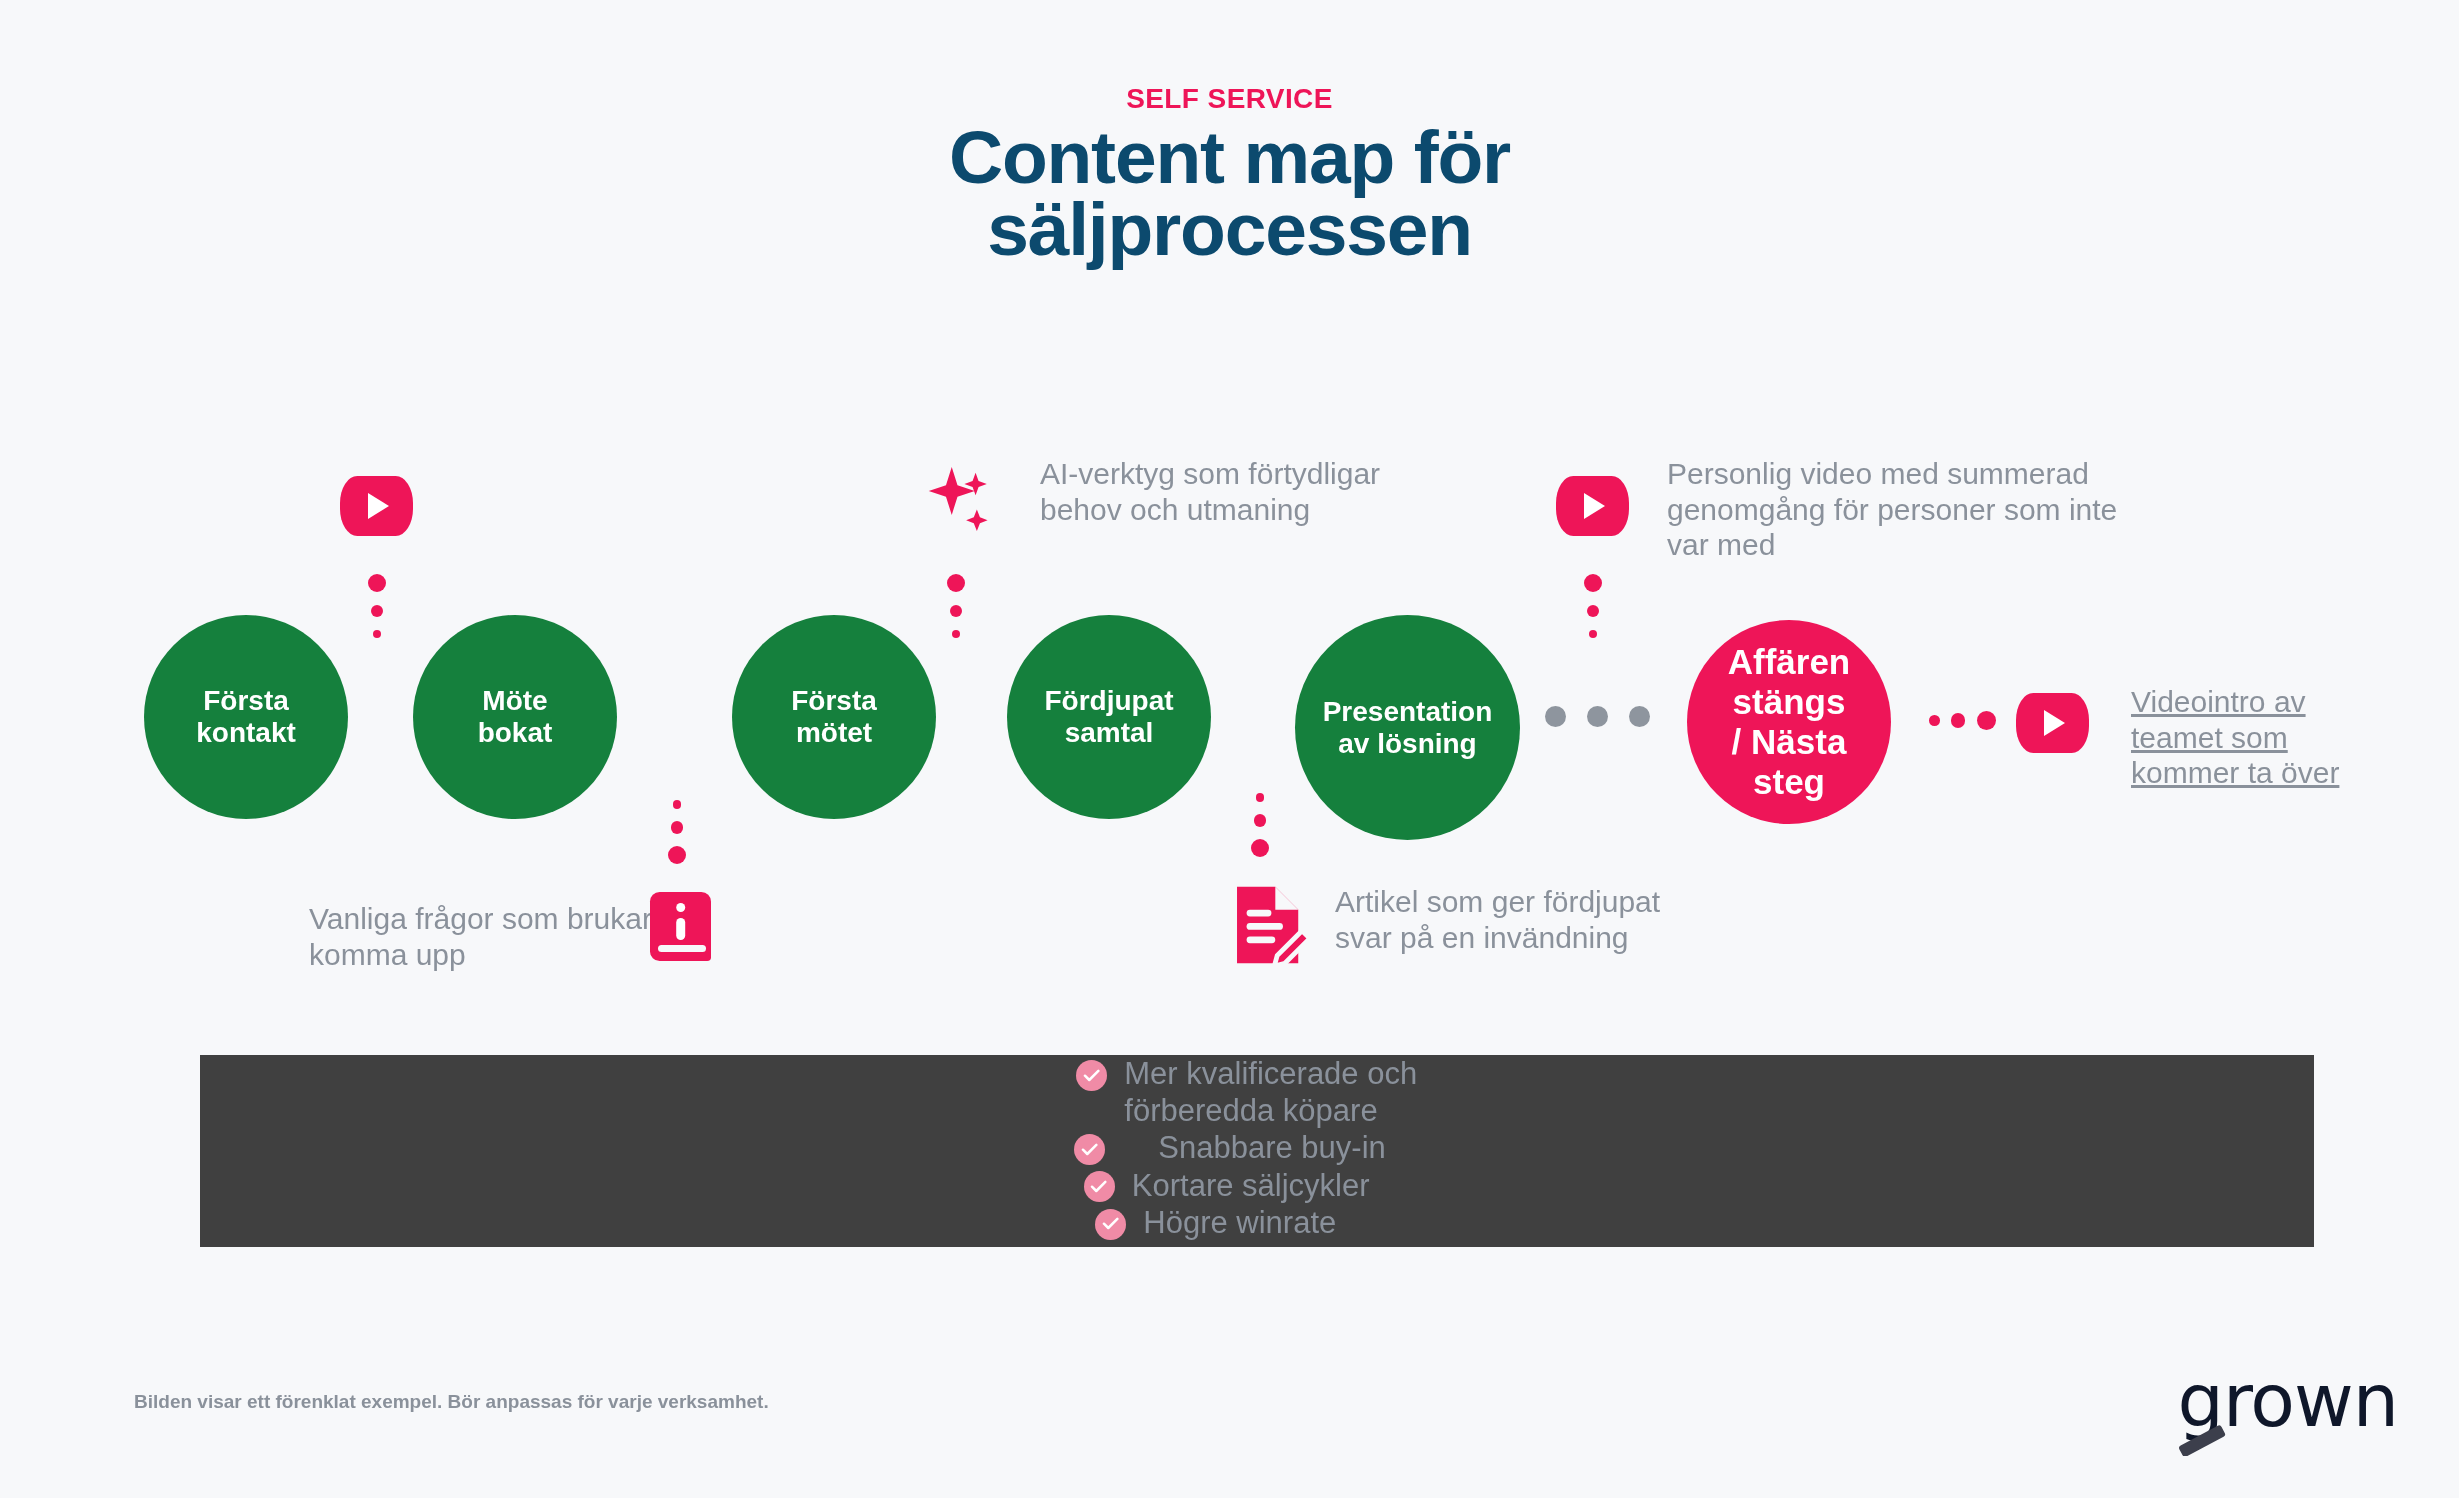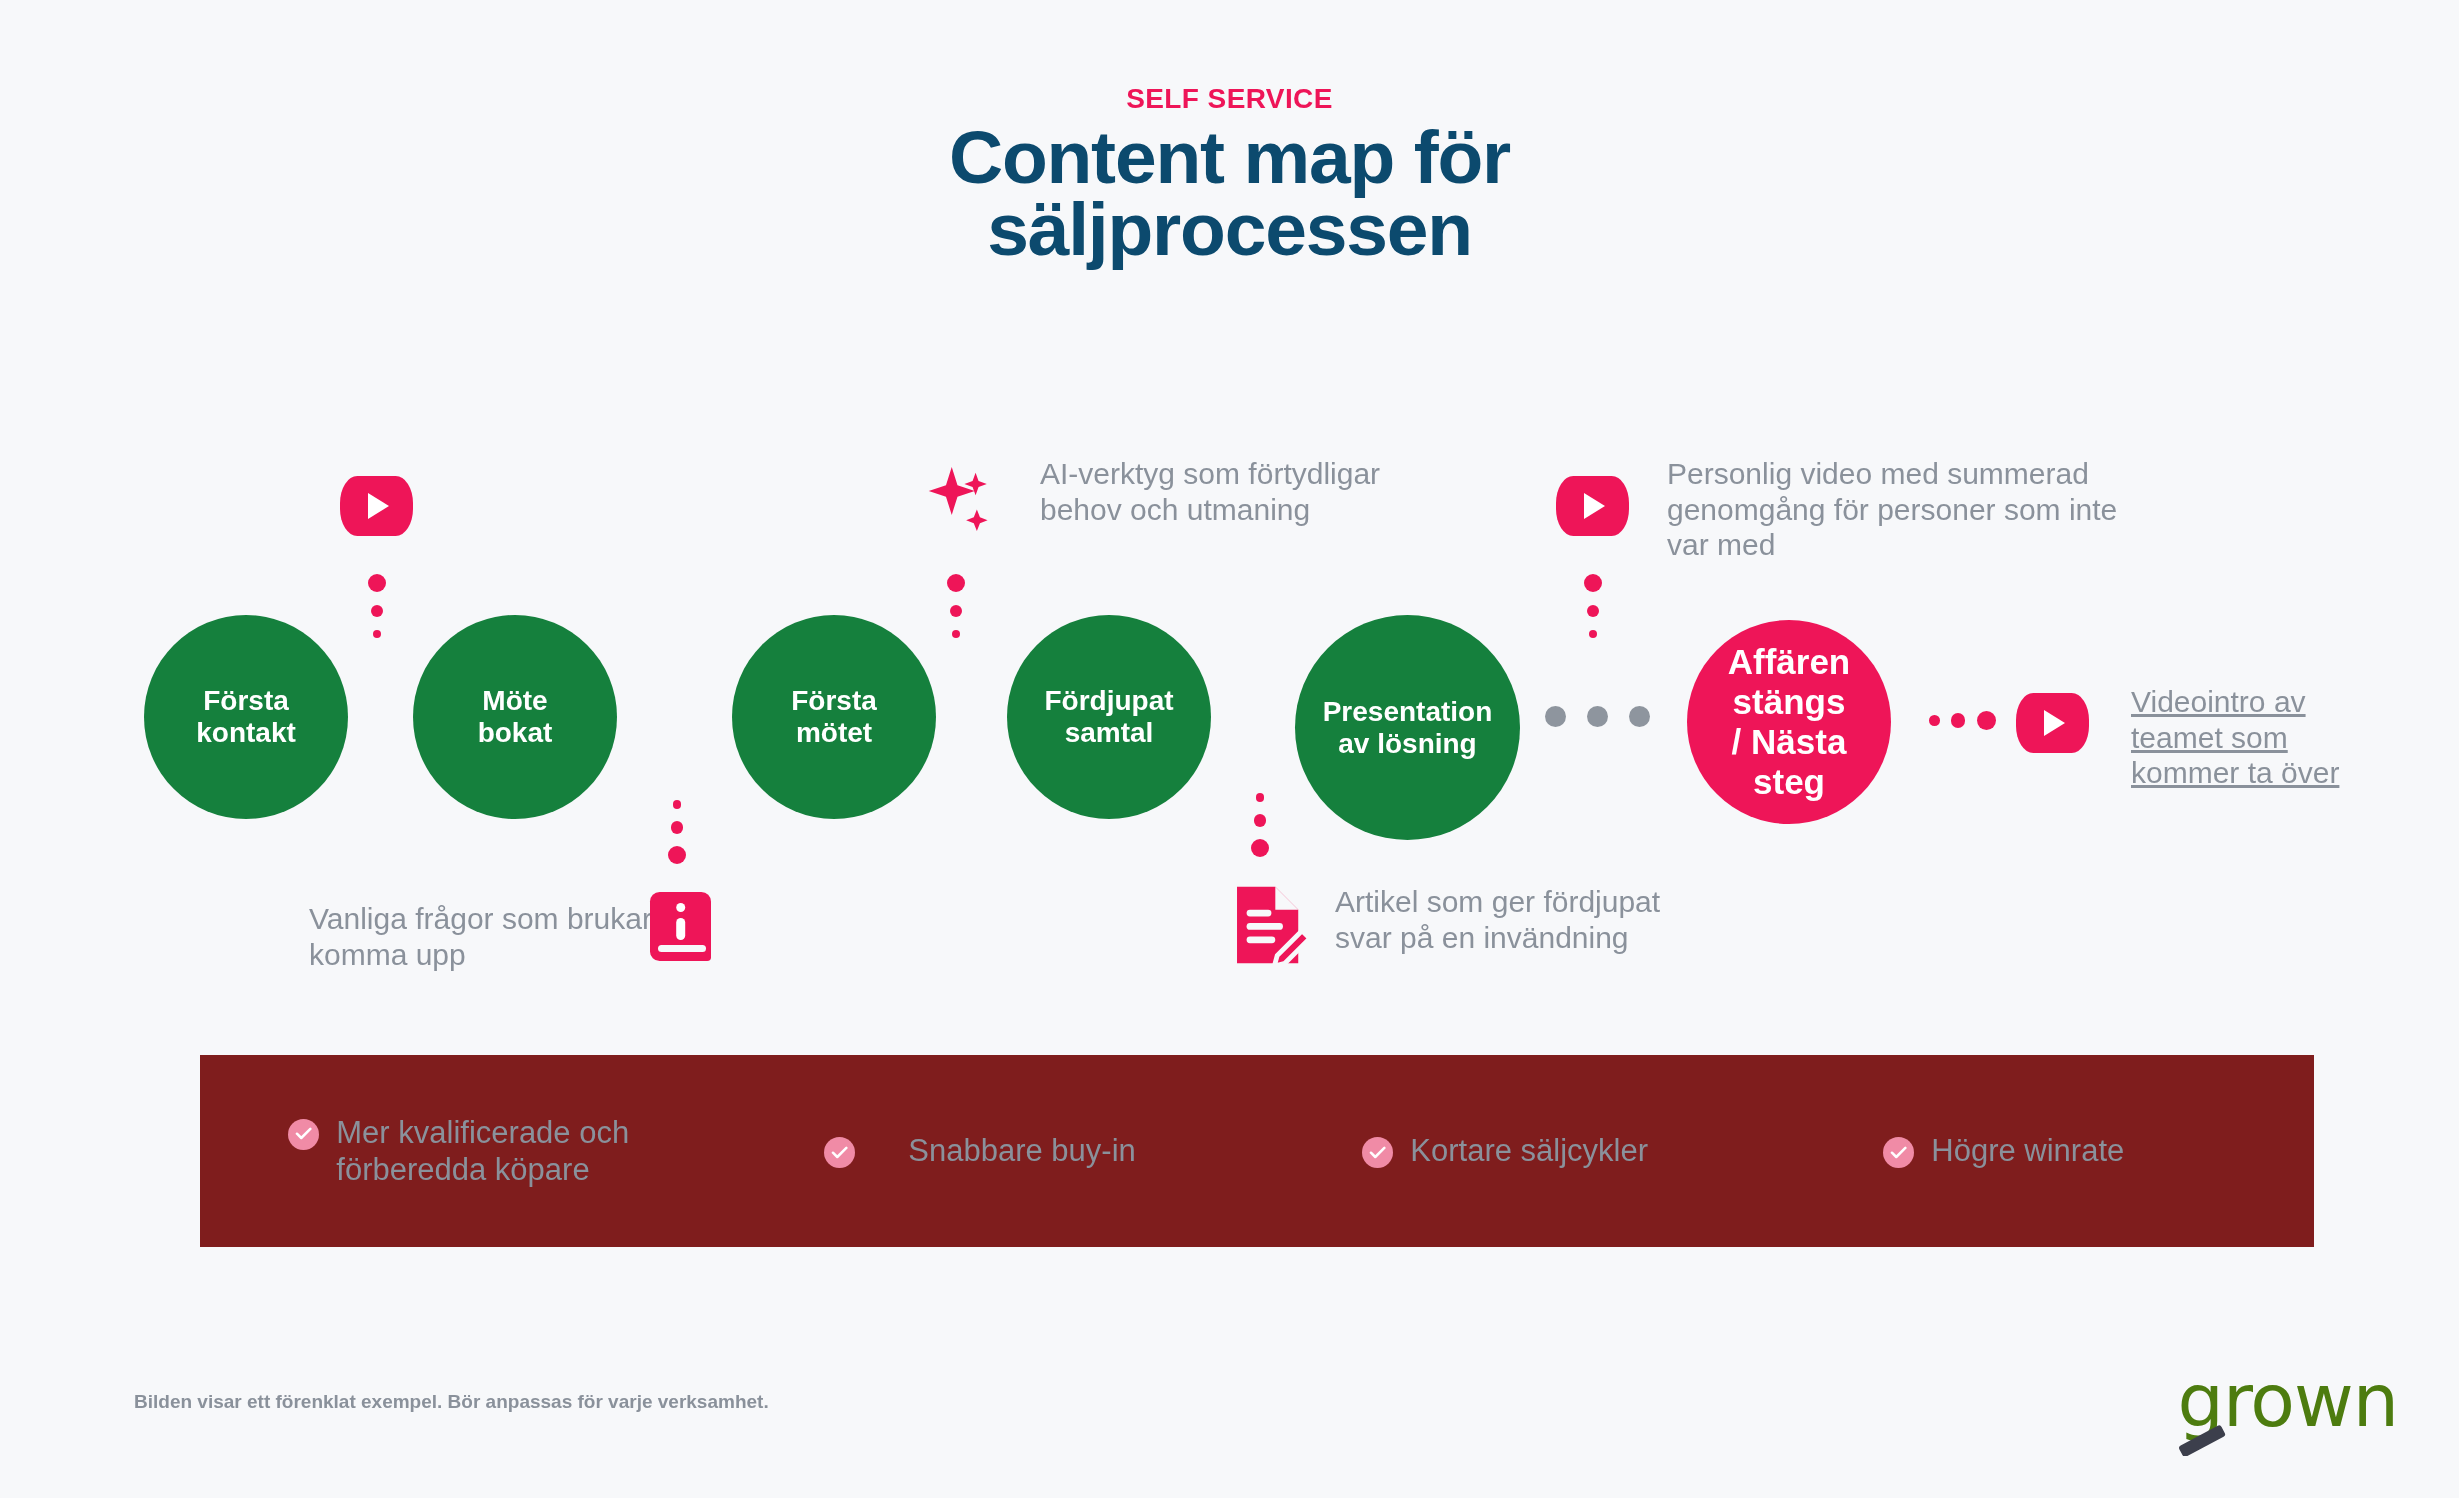--- a/index.html
+++ b/index.html
@@ -93,22 +93,22 @@
     border-radius:9.6px 9.6px 3.8px 9.6px;
     position:relative;
   }
   .book .dot{position:absolute;left:50%;transform:translateX(-50%);top:10.6px;width:9.6px;height:9.6px;border-radius:50%;background:#fff;}
   .book .stem{position:absolute;left:50%;transform:translateX(-50%);top:26px;width:9.6px;height:22px;border-radius:4.8px;background:#fff;}
   .book .spine{position:absolute;left:7.7px;right:4.8px;bottom:8.6px;height:7.7px;border-radius:3.8px;background:#F7F8FA;}
 
   
   .benefits{
     position:absolute;
-    background:#7f1d1d;
-    display:flex;align-items:center;
+    background:#404040;
+    display:flex;align-items:center;flex-direction:column;
   }
   .benefit{display:flex;align-items:flex-start;}
   .check{
     flex:0 0 auto;
     width:31px;height:31px;border-radius:50%;
     background:#F08BA6;
     display:flex;align-items:center;justify-content:center;
     margin-right:17.3px;margin-top:4.8px;
   }
   .check svg{display:block;}
@@ -116,21 +116,21 @@
     color:#8A919B;font-size:31px;line-height:1.2;
   }
 
   
   .footnote{
     position:absolute;left:134px;top:1391px;
     color:#8A919B;font-size:19px;font-weight:bold;
   }
   .logo{position:absolute;right:61px;top:1364px;}
   .logo-word{
-    color:#4d7c0f;font-size:73px;font-weight:normal;letter-spacing:-1px;
+    color:#0f172a;font-size:73px;font-weight:normal;letter-spacing:-1px;
     line-height:1;font-family:"DejaVu Sans",sans-serif;
   }
 </style>
 </head>
 <body>
 
 <div class="stage">
 
   <div class="eyebrow">SELF SERVICE</div>
   <div class="title">

